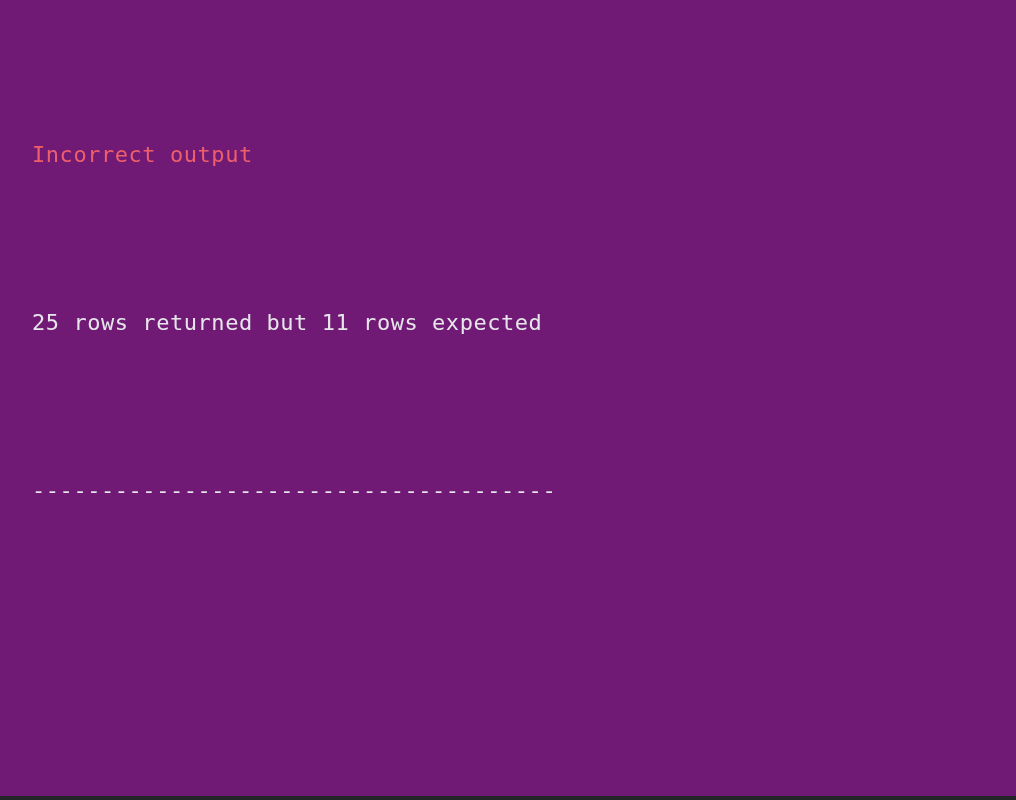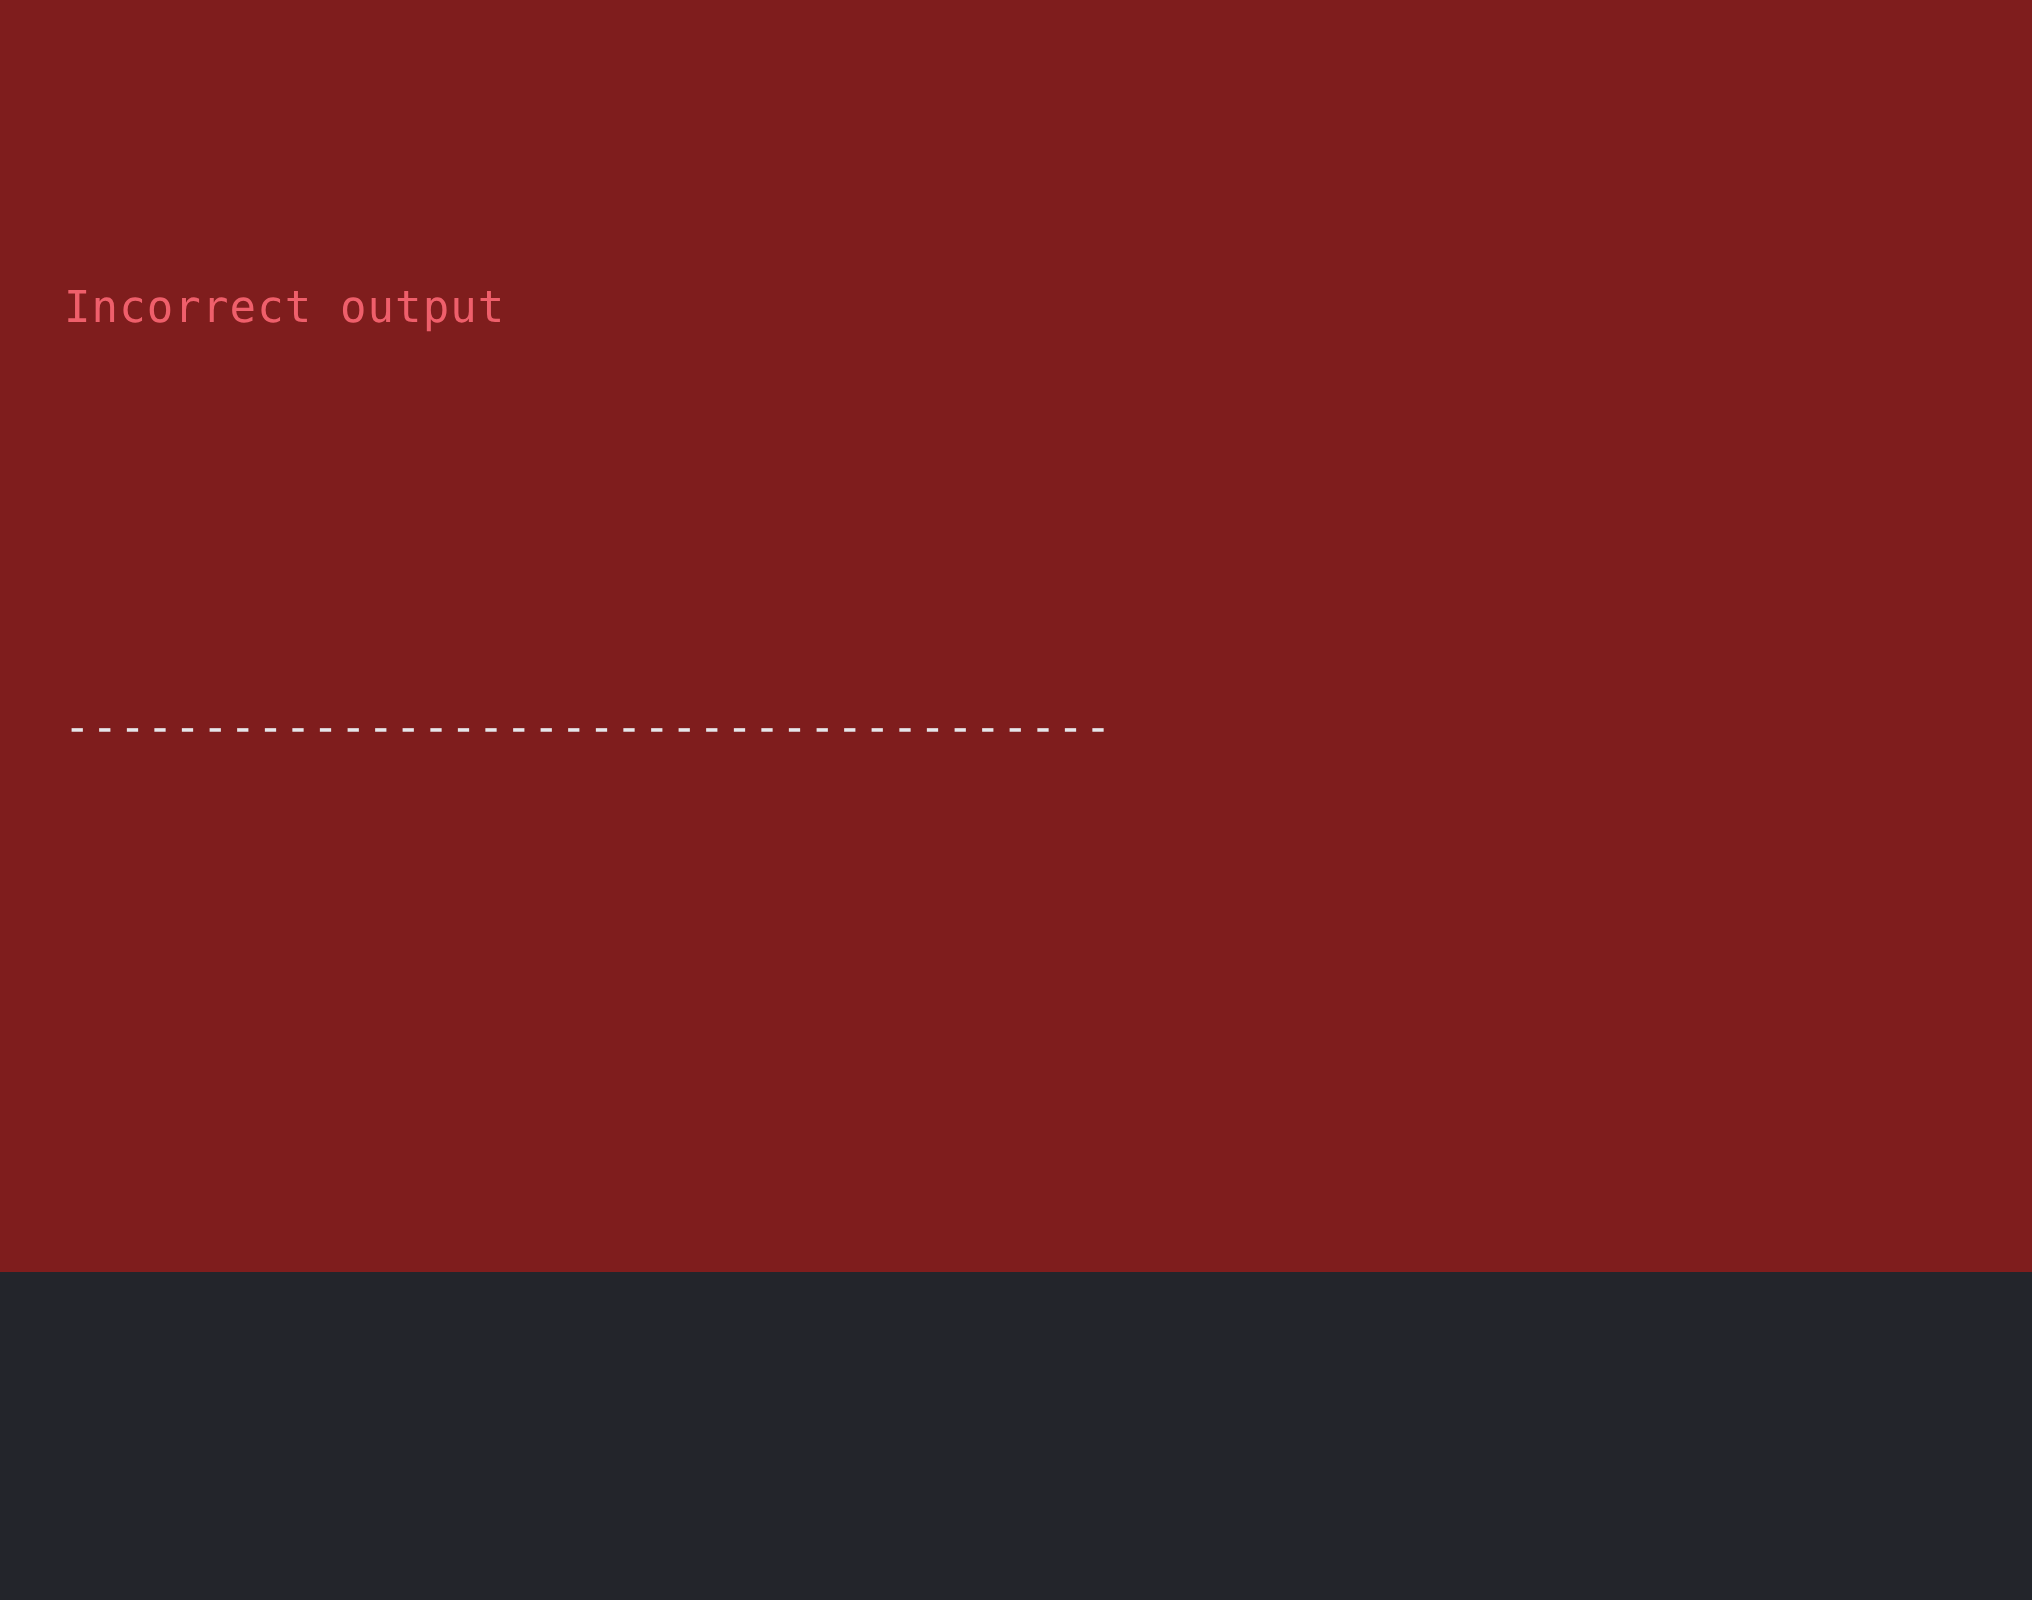--- a/index.html
+++ b/index.html
@@ -8,22 +8,22 @@
     background: #23252b;
   }
   body {
     width: 1016px;
     height: 800px;
     overflow: hidden;
     font-family: "DejaVu Sans Mono", "Liberation Mono", monospace;
   }
   #terminal {
     width: 1016px;
-    height: 636px;
-    background: #7f1d1d;
+    height: 796px;
+    background: #701a75;
     box-sizing: border-box;
     padding: 8px 0 0 32px;
     color: #e6e6ea;
     font-family: "DejaVu Sans Mono", "Liberation Mono", monospace;
     font-size: 22px;
     line-height: 42px;
     white-space: pre;
     letter-spacing: 0.55px;
   }
   .line {
@@ -44,20 +44,21 @@
     color: #f0f0f4;
   }
 </style>
 </head>
 <body>
 
 <div id="terminal">
 
   <div class="line error-line">Incorrect output</div>
 
+  <div class="line info-line">25 rows returned but 11 rows expected</div>
 
   <div class="line rule-line">--------------------------------------</div>
 
 
   
 
   
 
 </div>
 

